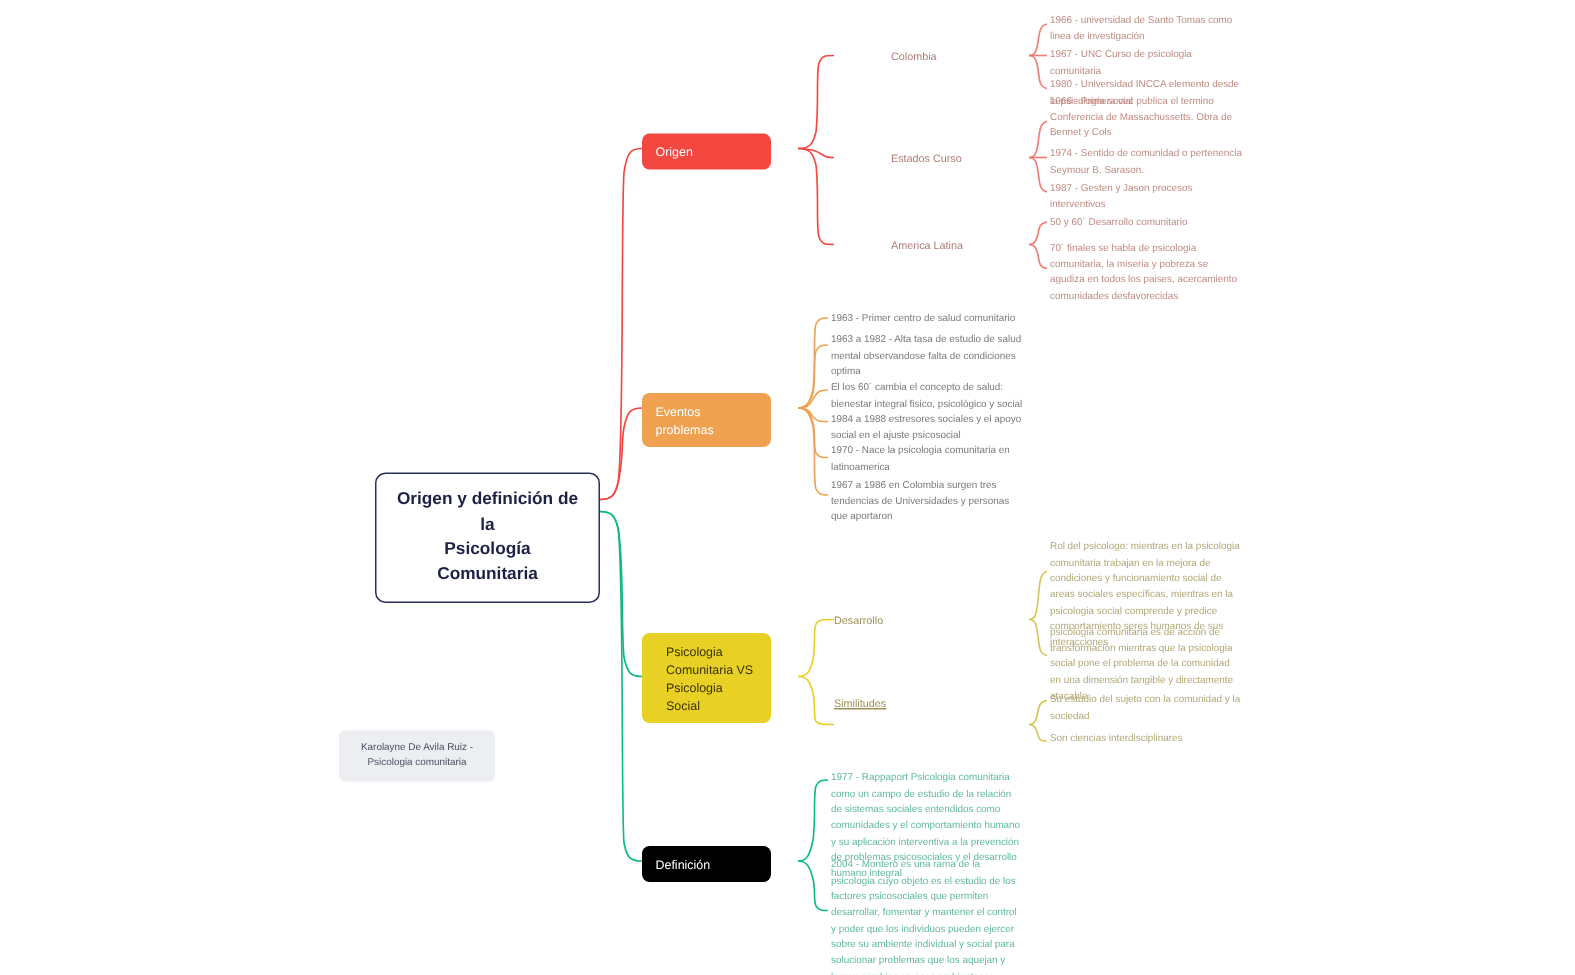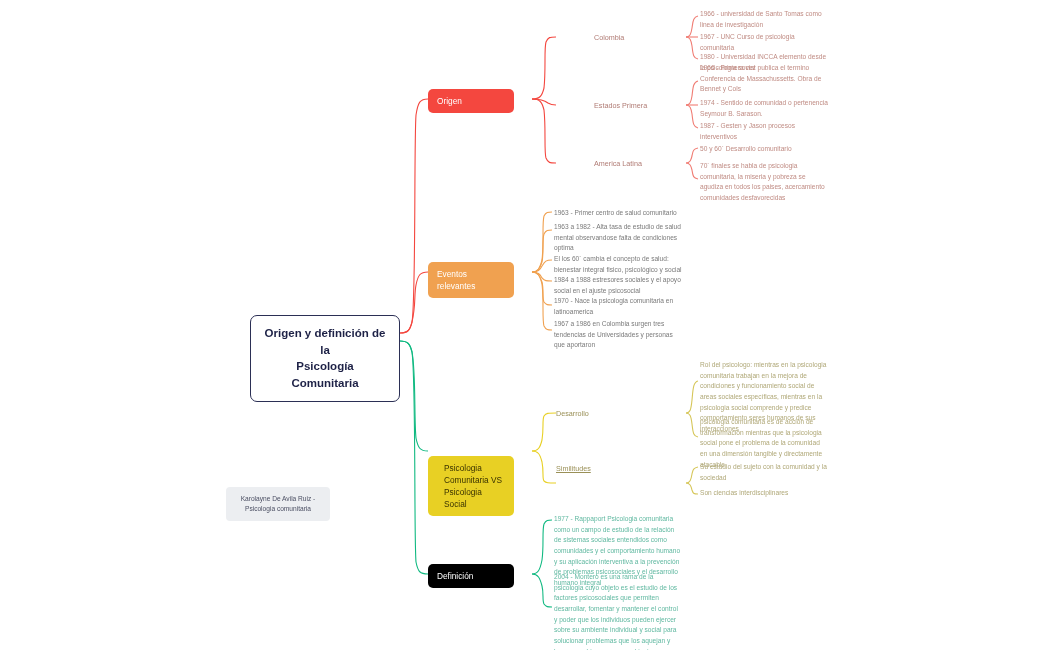--- a/index.html
+++ b/index.html
@@ -123,21 +123,21 @@
     <span>1966 - universidad de Santo Tomas como linea de investigación</span>
   </div>
   <div class="node leaf red" style="left:700px;top:32px;">
     <span>1967 - UNC Curso de psicologia comunitaria</span>
   </div>
   <div class="node leaf red" style="left:700px;top:52px;">
     <span>1980 - Universidad INCCA elemento desde la psicología social</span>
   </div>
 
   <div class="node sub red" style="left:556px;top:101px;">
-    <span>Estados Primera</span>
+    <span>Estados Curso</span>
   </div>
   <div class="node leaf red" style="left:700px;top:63px;">
     <span>1966 - Primera vez publica el termino Conferencia de Massachussetts. Obra de Bennet y Cols</span>
   </div>
   <div class="node leaf red" style="left:700px;top:98px;">
     <span>1974 - Sentido de comunidad o pertenencia Seymour B. Sarason.</span>
   </div>
   <div class="node leaf red" style="left:700px;top:121px;">
     <span>1987 - Gesten y Jason procesos interventivos</span>
   </div>
@@ -146,42 +146,42 @@
     <span>America Latina</span>
   </div>
   <div class="node leaf red" style="left:700px;top:144px;">
     <span>50 y 60´ Desarrollo comunitario</span>
   </div>
   <div class="node leaf red" style="left:700px;top:161px;">
     <span>70´ finales se habla de psicologia comunitaria, la miseria y pobreza se agudiza en todos los paises, acercamiento comunidades desfavorecidas</span>
   </div>
 
   <div class="node branch orange" style="left:428px;top:262px;">
-    <span>Eventos relevantes</span>
+    <span>Eventos problemas</span>
   </div>
   <div class="node leaf orange" style="left:554px;top:208px;">
     <span>1963 - Primer centro de salud comunitario</span>
   </div>
   <div class="node leaf orange" style="left:554px;top:222px;">
     <span>1963 a 1982 - Alta tasa de estudio de salud mental observandose falta de condiciones optima</span>
   </div>
   <div class="node leaf orange" style="left:554px;top:254px;">
     <span>El los 60´ cambia el concepto de salud: bienestar integral fisico, psicológico y social</span>
   </div>
   <div class="node leaf orange" style="left:554px;top:275px;">
     <span>1984 a 1988 estresores sociales y el apoyo social en el ajuste psicosocial</span>
   </div>
   <div class="node leaf orange" style="left:554px;top:296px;">
     <span>1970 - Nace la psicologia comunitaria en latinoamerica</span>
   </div>
   <div class="node leaf orange" style="left:554px;top:319px;">
     <span>1967 a 1986 en Colombia surgen tres tendencias de Universidades y personas que aportaron</span>
   </div>
 
-  <div class="node branch yellow" style="left:428px;top:456px;padding-left:16px;">
+  <div class="node branch yellow" style="left:428px;top:422px;padding-left:16px;">
     <span>Psicologia Comunitaria VS Psicologia Social</span>
   </div>
 
   <div class="node sub yellow" style="left:556px;top:409px;">
     <span>Desarrollo</span>
   </div>
   <div class="node leaf yellow" style="left:700px;top:360px;">
     <span>Rol del psicologo: mientras en la psicologia comunitaria trabajan en la mejora de condiciones y funcionamiento social de areas sociales específicas, mientras en la psicologia social comprende y predice comportamiento seres humanos de sus interacciones</span>
   </div>
   <div class="node leaf yellow" style="left:700px;top:417px;">

